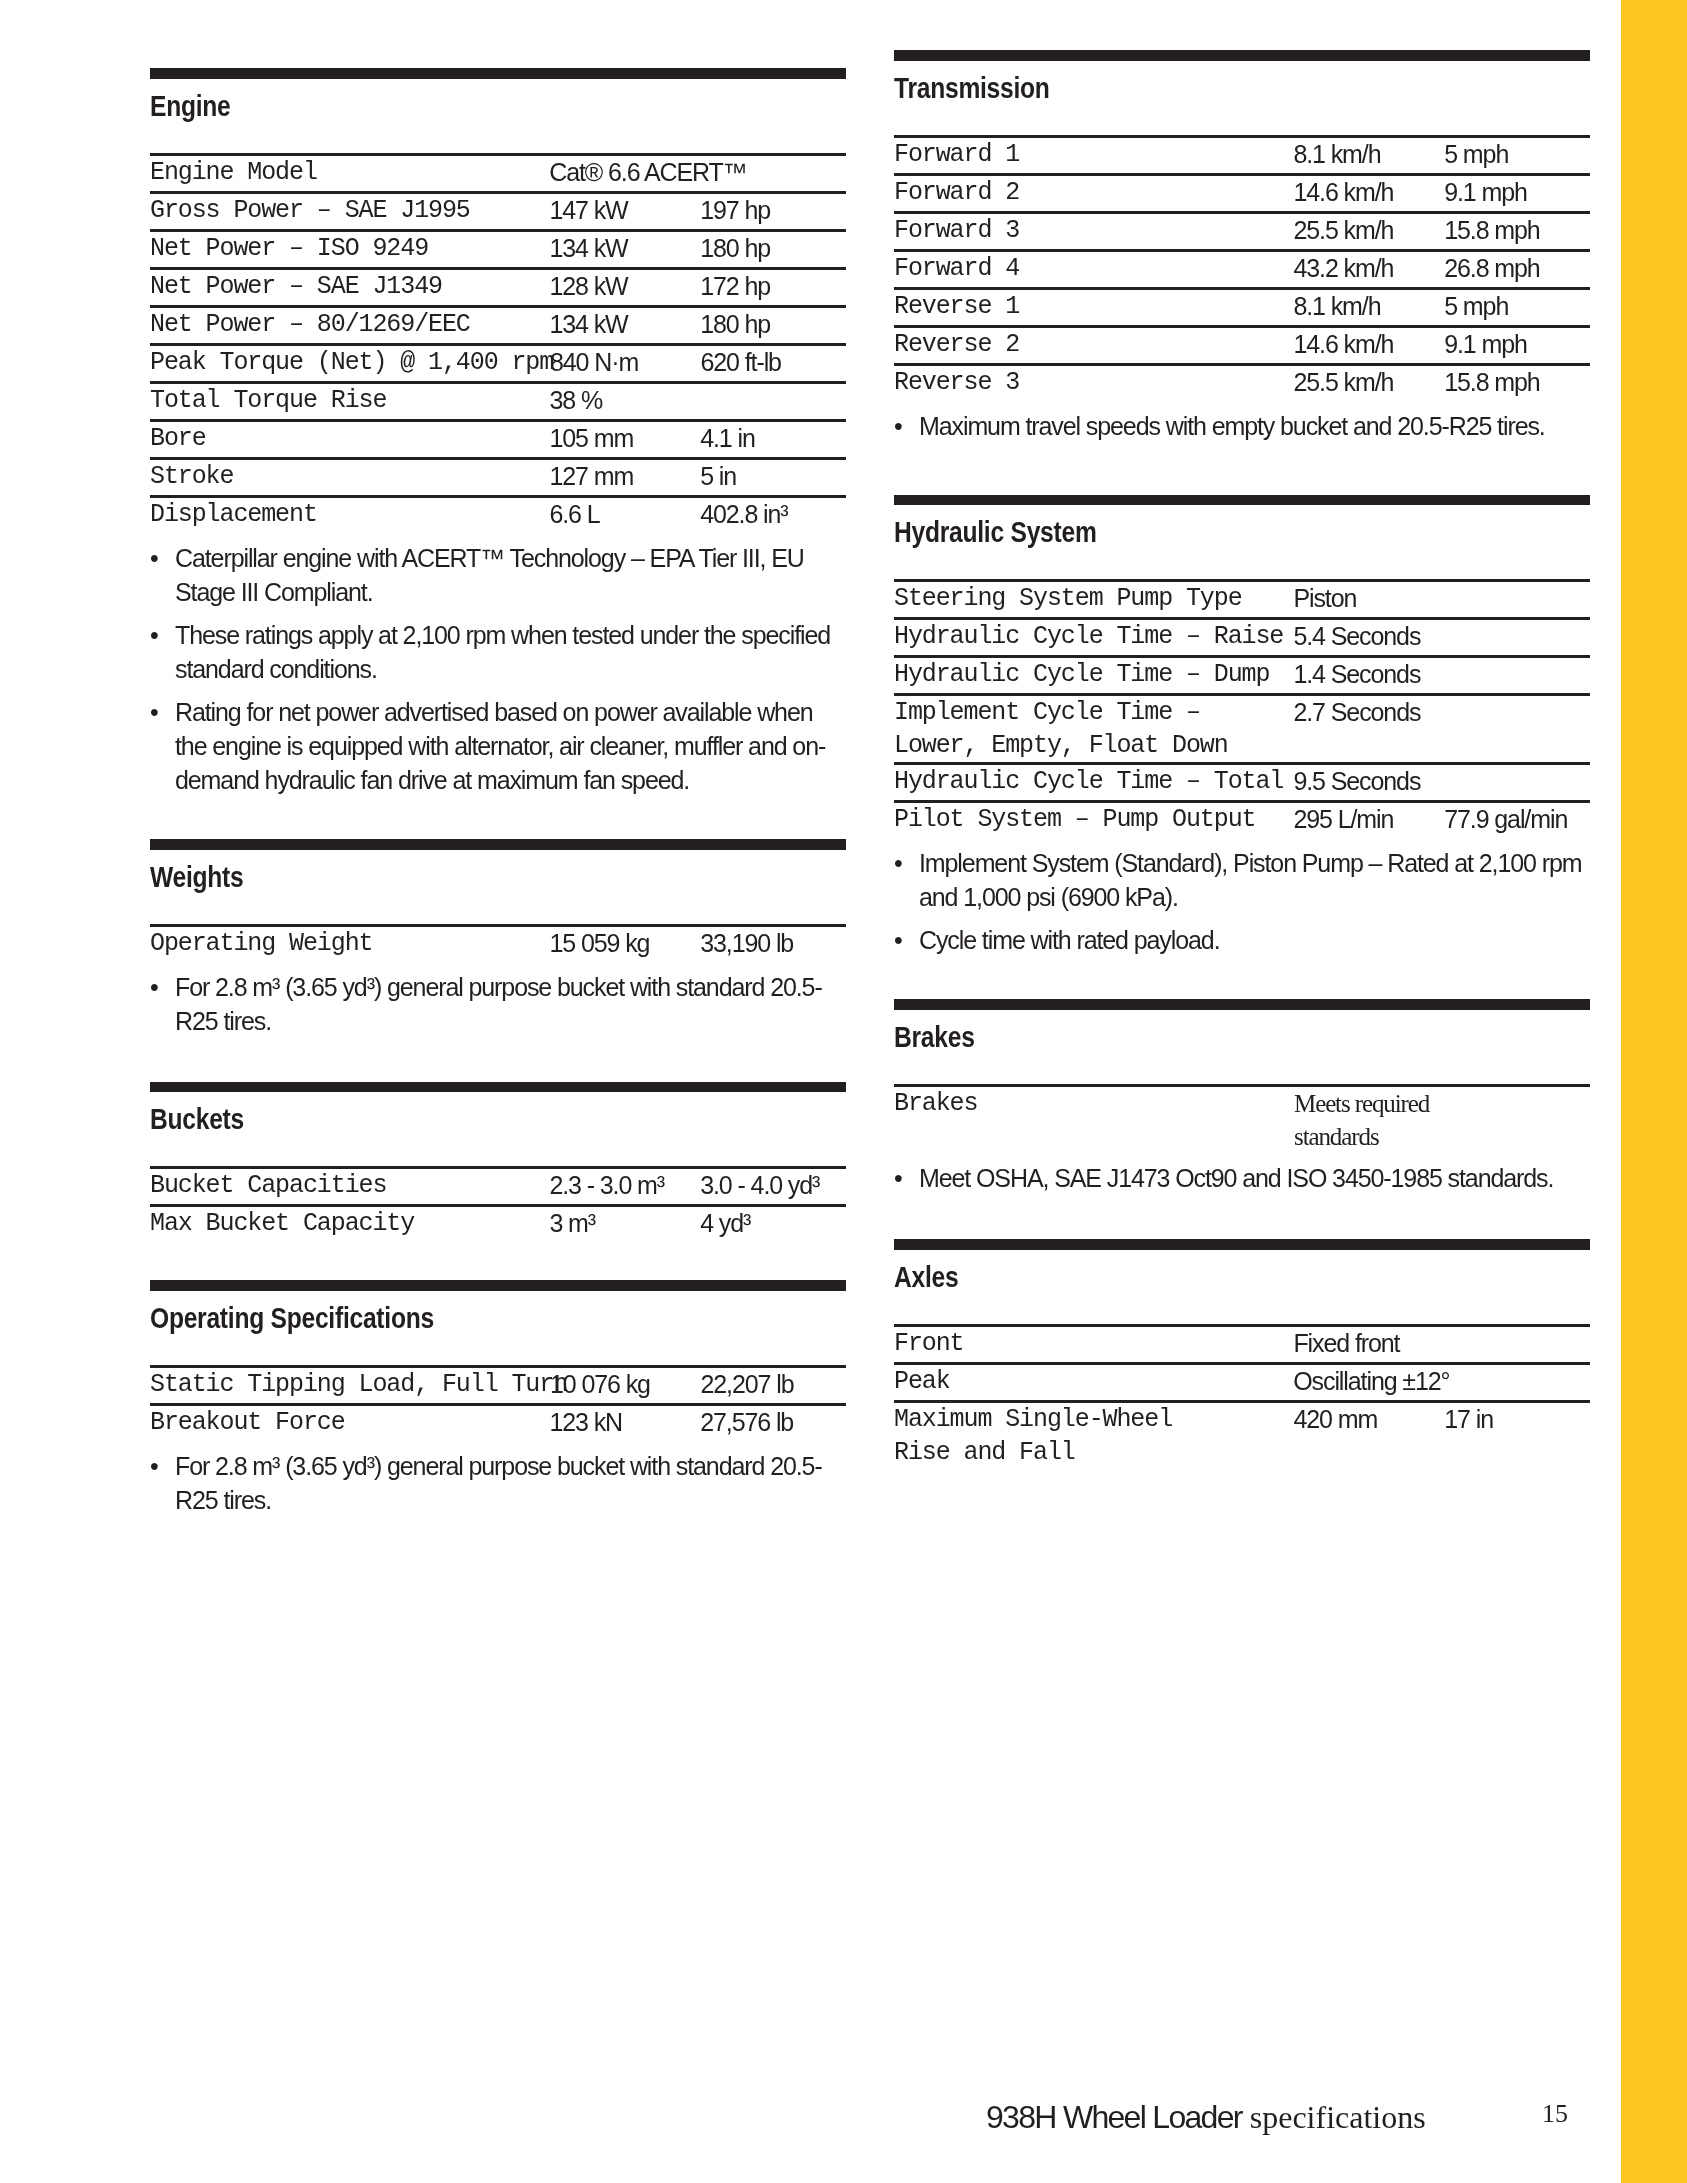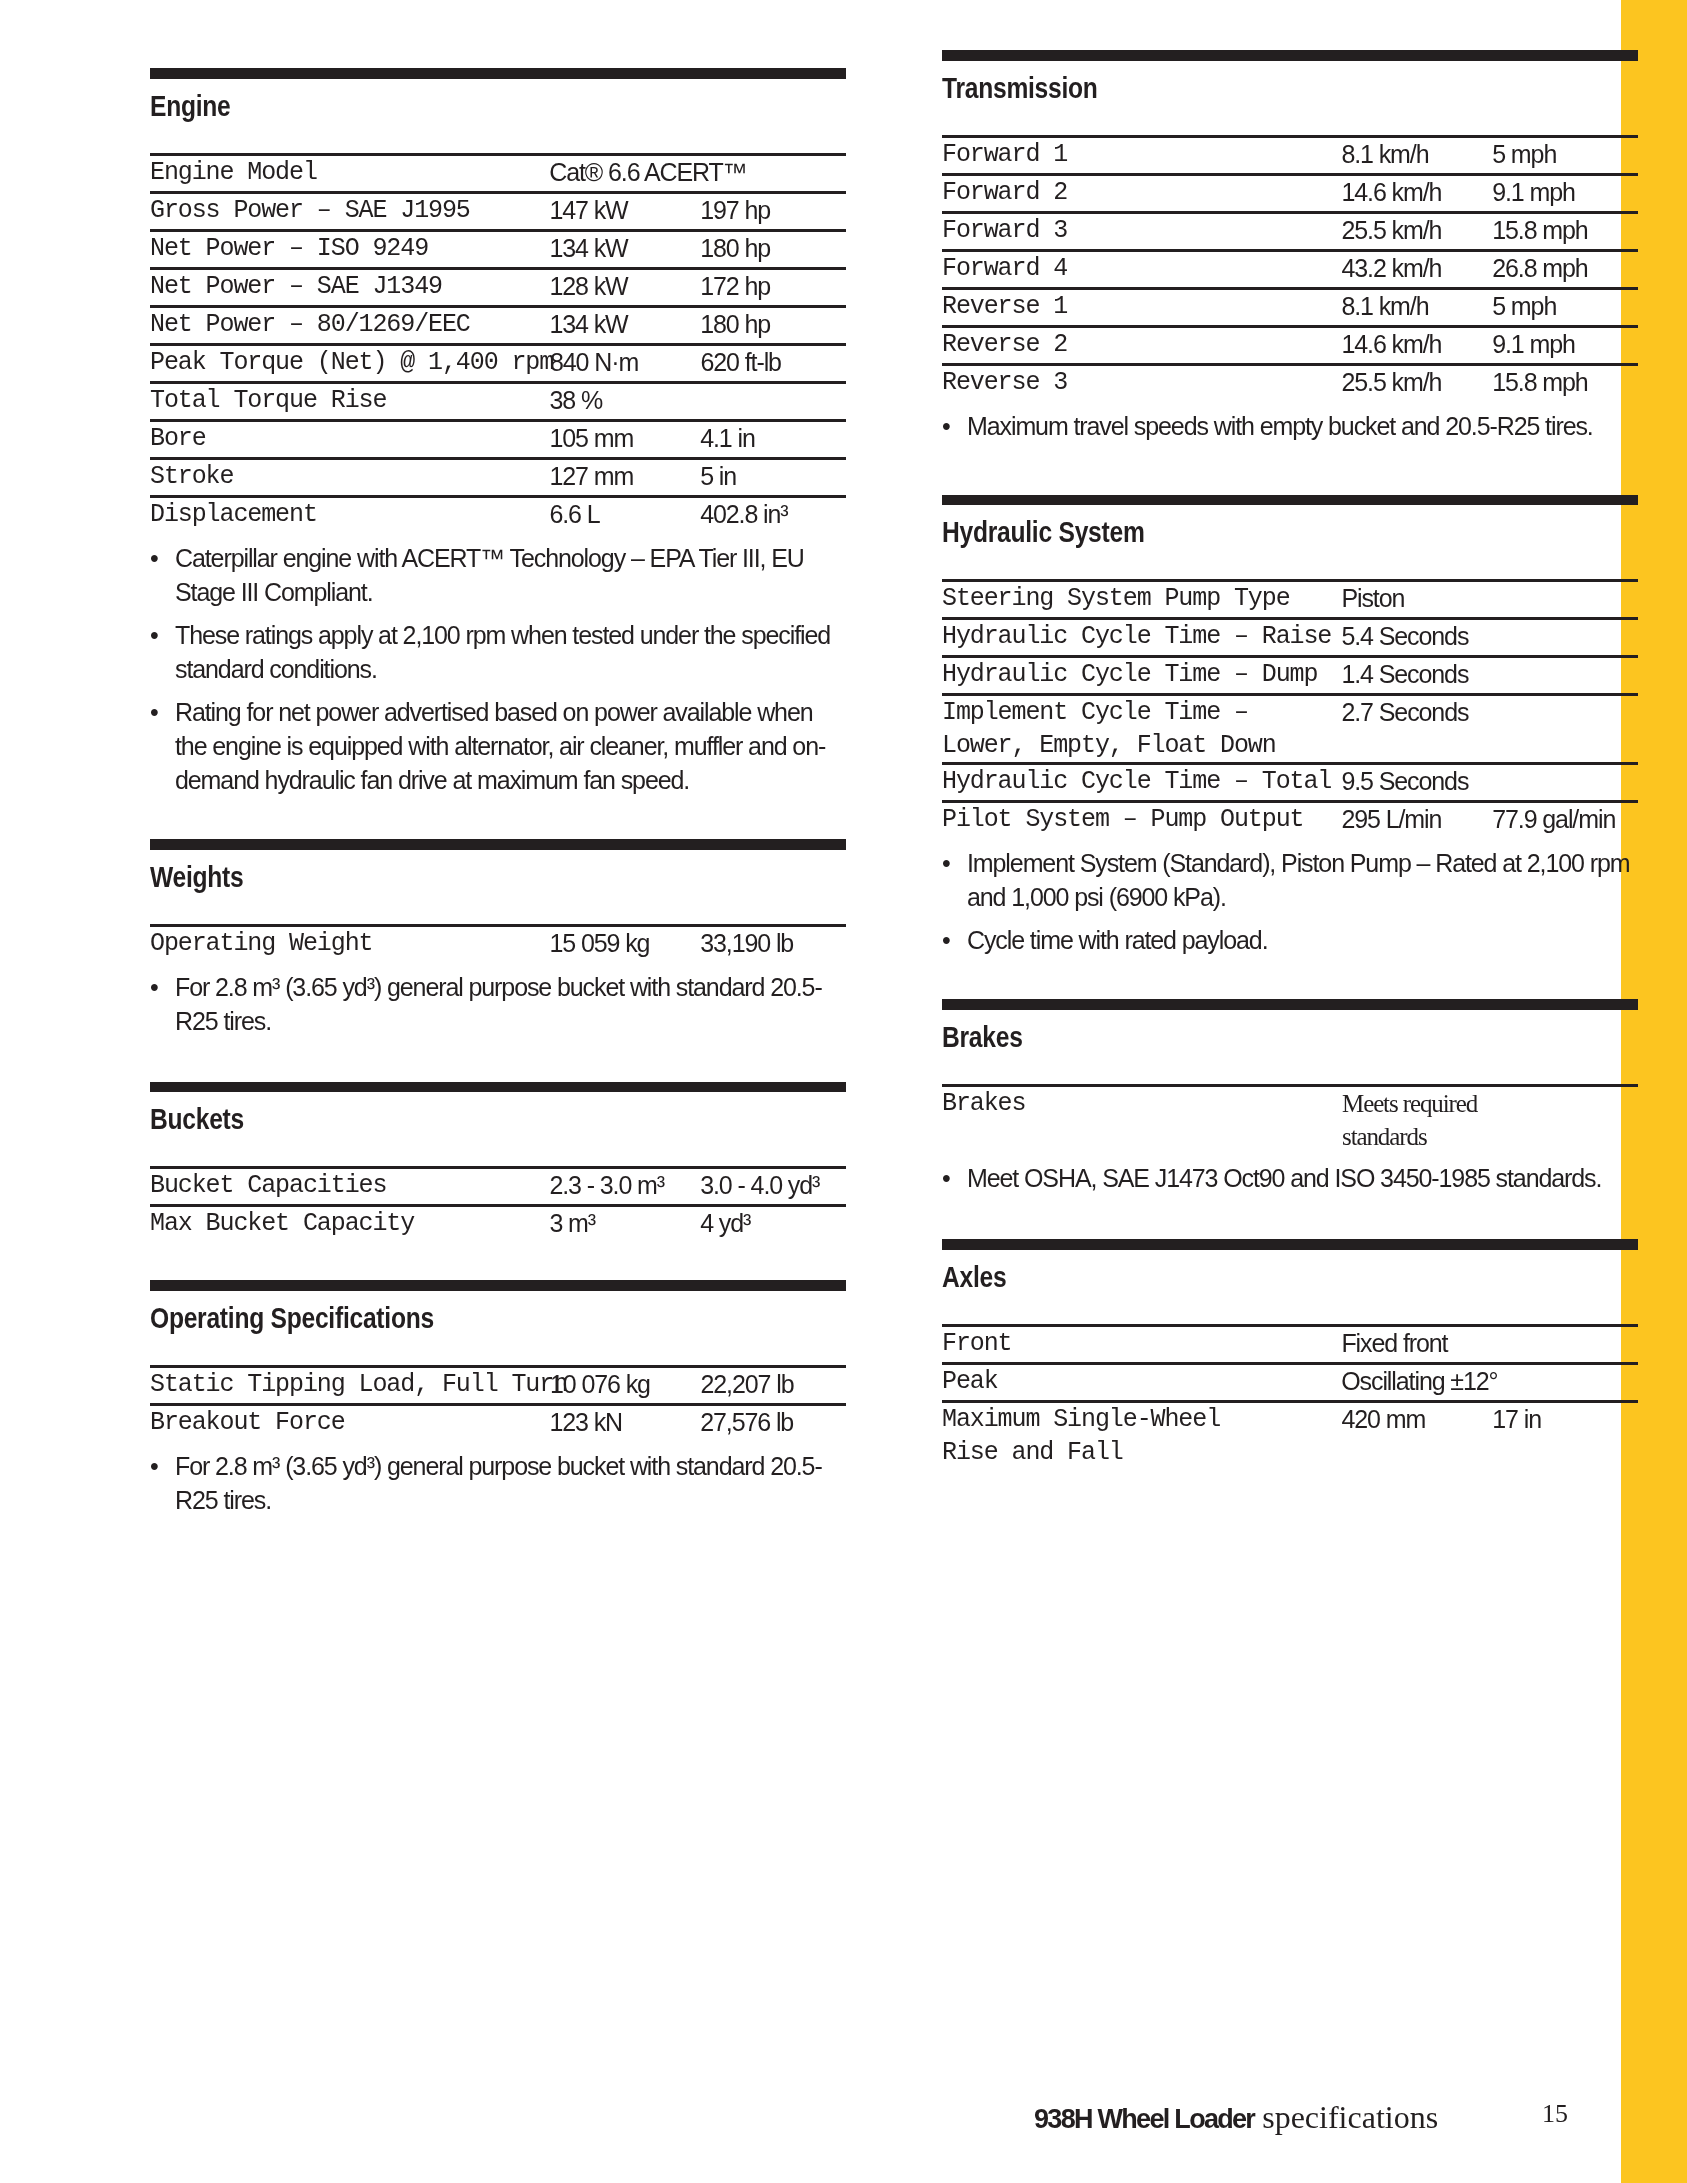--- a/index.html
+++ b/index.html
@@ -7,21 +7,21 @@
       width: 1687px; height: 2183px; position: relative; overflow: hidden;
       background: #ffffff; color: #231f20;
       font-family: "Liberation Sans", sans-serif;
     }
     .yellow-bar {
       position: absolute; left: 1621px; top: 0; width: 66px; height: 2183px;
       background: #fcc520;
     }
     .col { position: absolute; top: 50px; width: 696px; }
     .col-left { left: 150px; margin-top: 18px; }
-    .col-right { left: 942px; }
+    .col-right { left: 894px; }
     .section { position: relative; }
     .section-rule { height: 10.6px; background: #231f20; }
     .section-title {
       font-weight: bold; font-size: 30px; line-height: 38px;
       margin-top: 8px; height: 38px;
       transform: scaleX(0.82); transform-origin: left center; white-space: nowrap;
       letter-spacing: -0.3px;
     }
     .spec-table { margin-top: 28px; }
     .spec-row {
@@ -43,21 +43,21 @@
     .note .bullet {
       position: absolute; left: 0; top: 0; width: 13.2px;
     }
     .note-text { display: block; }
     .cond { letter-spacing: -1.1px; }
     .footer {
       position: absolute; top: 2099px; left: 986px; width: 595px; height: 40px;
       display: flex; align-items: baseline;
     }
     .footer-model {
-      font-weight: bold; font-size: 27px; letter-spacing: -1.7px; margin-left: 48px;
+      font-weight: normal; font-size: 32px; letter-spacing: -1.7px;
     }
     .footer-spec {
       font-family: "Liberation Serif", serif; font-size: 32px; margin-left: 8px;
     }
     .footer-page {
       font-family: Liberation Serif, serif; font-size: 26px;
       position: absolute; left: 556px;
     }
   </style>
 </head>

